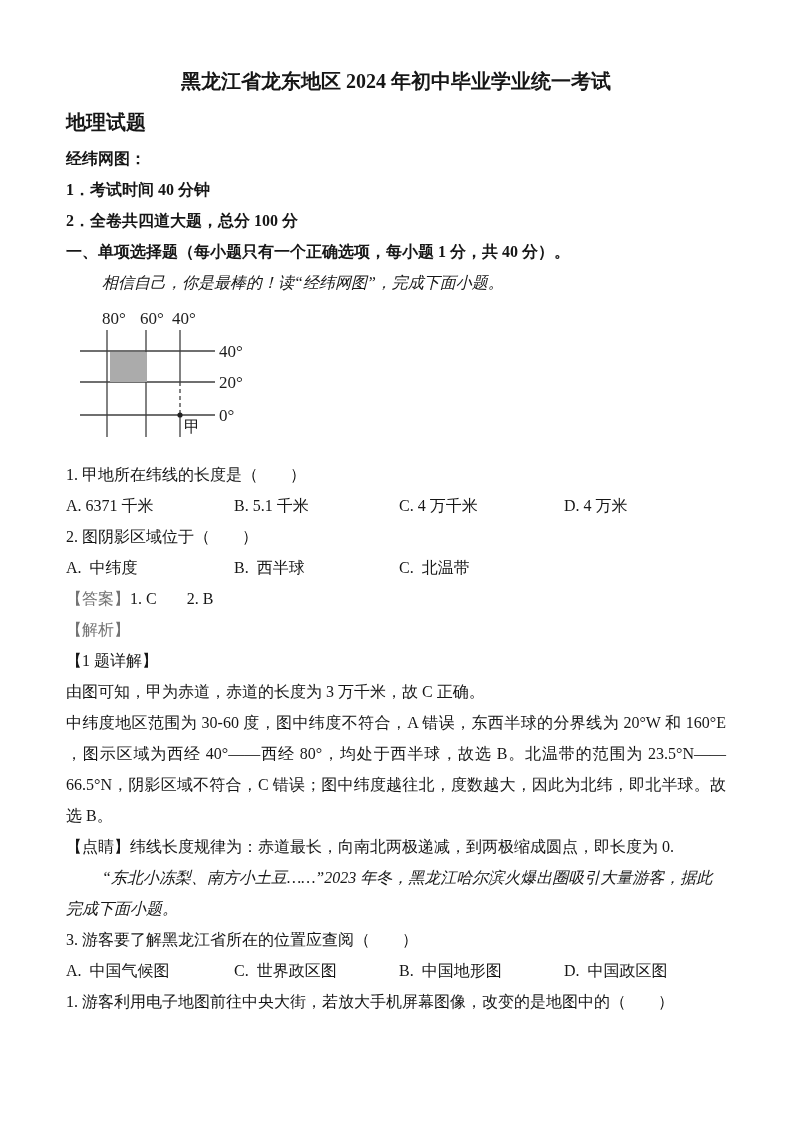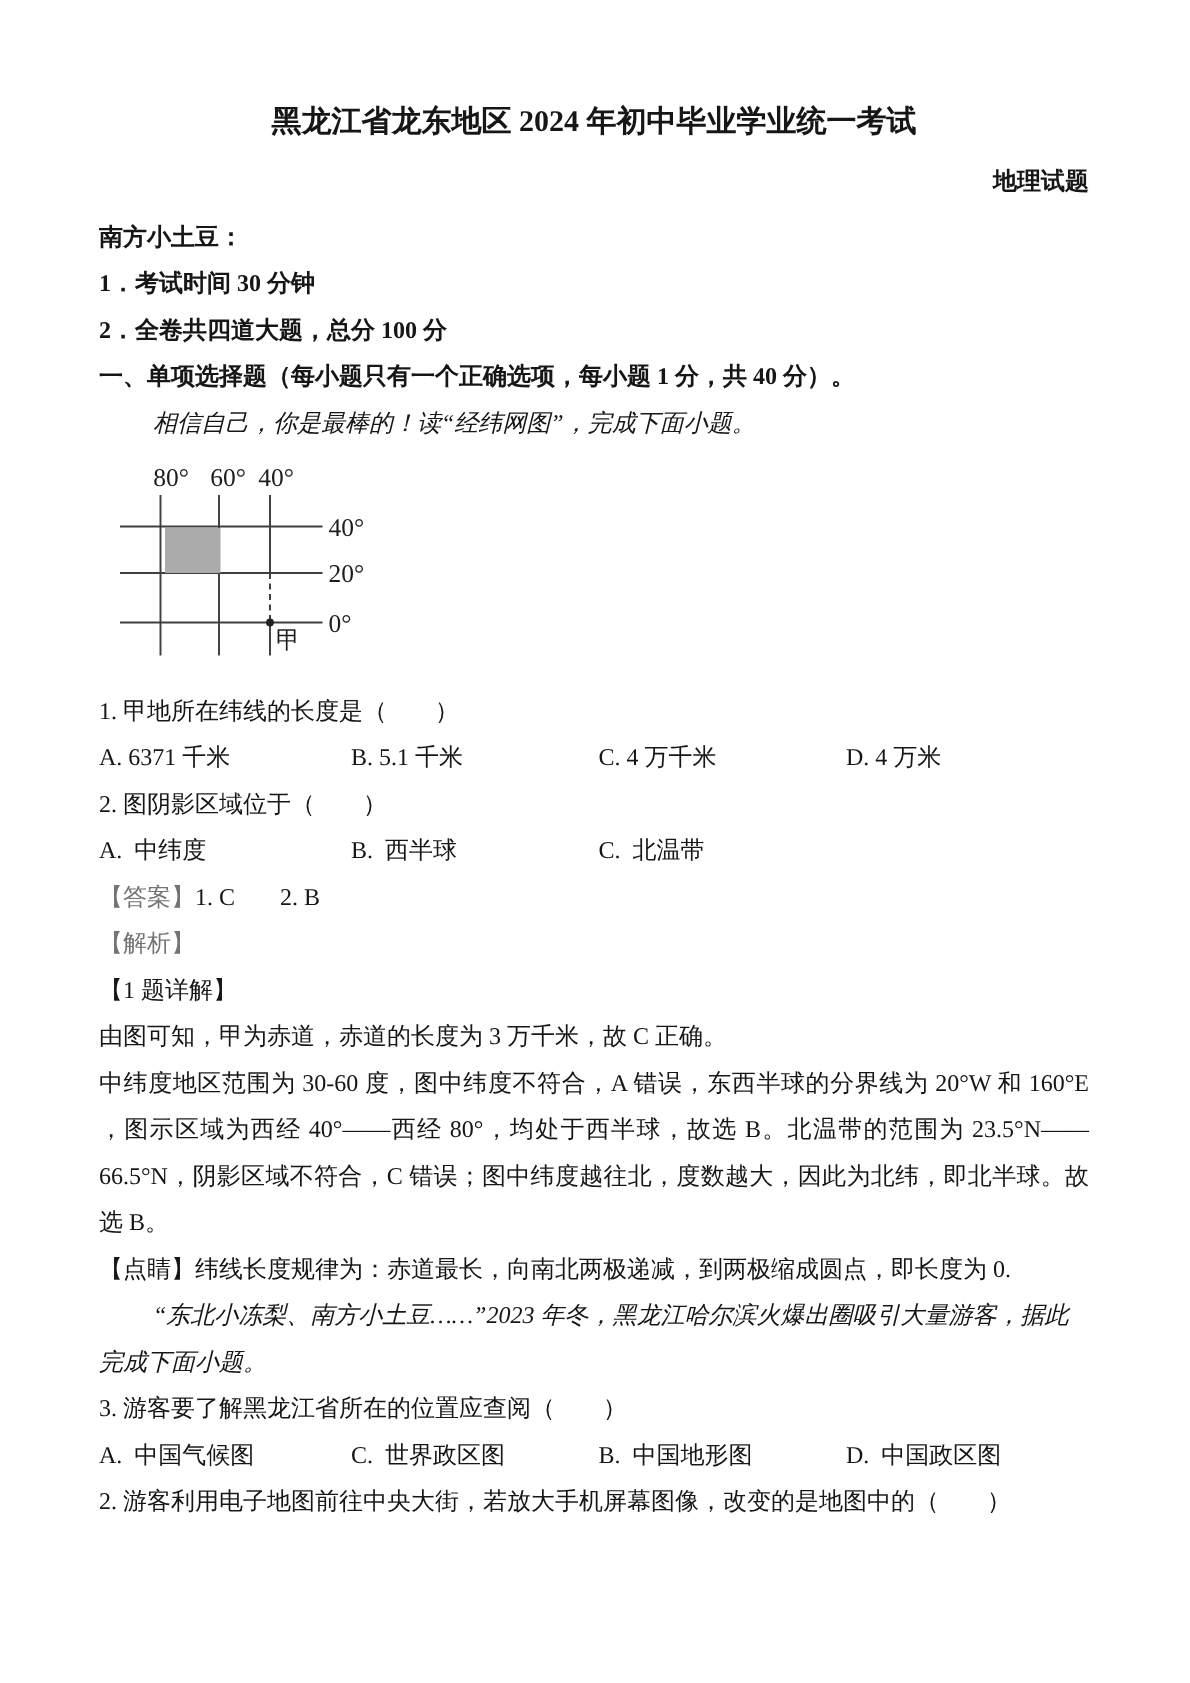--- a/index.html
+++ b/index.html
@@ -5,21 +5,21 @@
   html,body{margin:0;padding:0;background:#ffffff;}
   .page{
     position:relative;
     width:785px;min-height:1122px;box-sizing:border-box;
     margin:0 auto;background:#ffffff;
     padding:68px 63px 30px 62px;
     font-family:"Liberation Serif","DejaVu Serif",serif;
     color:#161616;font-size:16px;
   }
   h1.title{font-size:20px;line-height:26px;font-weight:bold;text-align:center;margin:0 0 15px 0;}
-  h2.subtitle{font-size:16px;line-height:26px;font-weight:bold;text-align:right;margin:0 0 8px 0;}
+  h2.subtitle{font-size:20px;line-height:26px;font-weight:bold;text-align:left;margin:0 0 8px 0;}
   p{margin:0;line-height:31px;white-space:pre-wrap;}
   .bold{font-weight:bold;}
   .kaiti{font-style:italic;}
   .indent2{text-indent:36px;}
   .opts{display:grid;grid-template-columns:168px 165px 165px auto;line-height:31px;}
   .opts span{white-space:pre-wrap;}
   .teal{color:#737373;}
   .ans-gap{margin-left:30px;}
   .just{text-align:justify;}
   .diagram{margin:4px 0 12px 8px;}
@@ -29,22 +29,22 @@
   .diagram line{stroke:#3f3f3f;stroke-width:1.3;}
 </style>
 </head>
 <body>
 
 <div class="page">
 
   <h1 class="title">黑龙江省龙东地区 2024 年初中毕业学业统一考试</h1>
   <h2 class="subtitle">地理试题</h2>
 
-  <p class="bold">南方小土豆：</p>
-  <p class="bold">1．考试时间 30 分钟</p>
+  <p class="bold">经纬网图：</p>
+  <p class="bold">1．考试时间 40 分钟</p>
   <p class="bold">2．全卷共四道大题，总分 100 分</p>
   <p class="bold">一、单项选择题（每小题只有一个正确选项，每小题 1 分，共 40 分）。</p>
 
   <p class="kaiti indent2">相信自己，你是最棒的！读“经纬网图”，完成下面小题。</p>
 
   <div class="diagram">
     <svg width="200" height="145" viewBox="0 0 200 145">
 
       <line x1="33" y1="28" x2="33" y2="135"></line>
       <line x1="72" y1="28" x2="72" y2="135"></line>
@@ -99,15 +99,15 @@
   <p class="kaiti indent2">“东北小冻梨、南方小土豆……”2023 年冬，黑龙江哈尔滨火爆出圈吸引大量游客，据此完成下面小题。</p>
 
   <p>3. 游客要了解黑龙江省所在的位置应查阅（　　）</p>
   <div class="opts">
     <span>A.  中国气候图</span>
     <span>C.  世界政区图</span>
     <span>B.  中国地形图</span>
     <span>D.  中国政区图</span>
   </div>
 
-  <p>2. 游客利用电子地图前往中央大街，若放大手机屏幕图像，改变的是地图中的（　　）</p>
+  <p>1. 游客利用电子地图前往中央大街，若放大手机屏幕图像，改变的是地图中的（　　）</p>
 
 </div>
 
 </body></html>

